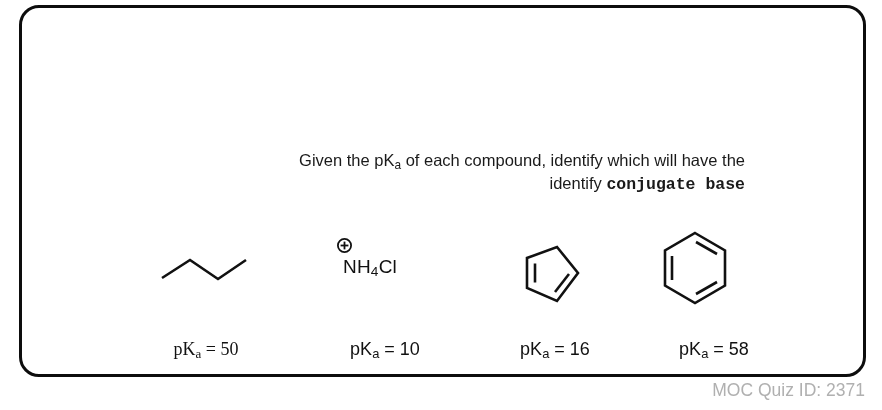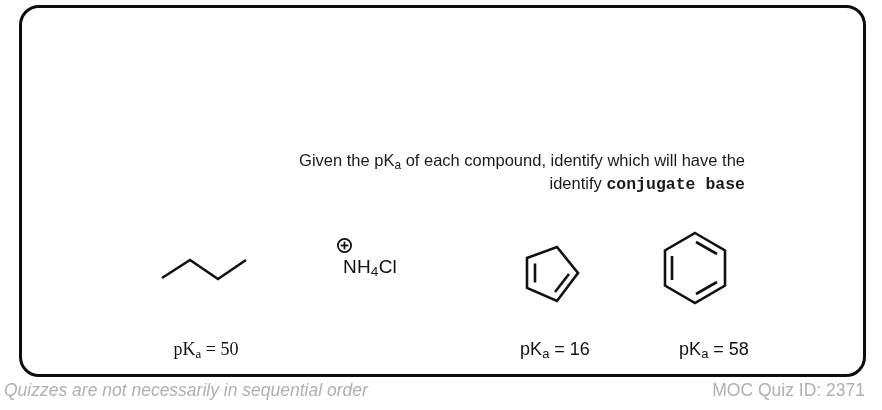--- a/index.html
+++ b/index.html
@@ -77,21 +77,21 @@
     <svg width="68" height="78" viewBox="0 0 68 78">
       <polygon class="struct-stroke" points="34,4 64,21.5 64,56.5 34,74 4,56.5 4,21.5"></polygon>
       <line class="struct-stroke" x1="35" y1="13" x2="56" y2="25"></line>
       <line class="struct-stroke" x1="11" y1="27" x2="11" y2="51"></line>
       <line class="struct-stroke" x1="56" y1="53" x2="35" y2="65"></line>
     </svg>
   </div>
 
   <div class="pk-label" style="left:146px;font-family:Liberation Serif, serif;"><span>pK</span><sub class="chem">a</sub><span> = </span><span>50</span></div>
 
+  <div class="pk-label" style="left:325px;"><span>pK</span><sub class="chem">a</sub><span> = </span><span>10</span></div>
 
   <div class="pk-label" style="left:495px;"><span>pK</span><sub class="chem">a</sub><span> = </span><span>16</span></div>
 
   <div class="pk-label" style="left:654px;"><span>pK</span><sub class="chem">a</sub><span> = </span><span>58</span></div>
 
-  <div class="footer-left">Quizzes are not necessarily in sequential order</div>
   <div class="footer-right">MOC Quiz ID: 2371</div>
 
 </div>
 
 </body></html>

